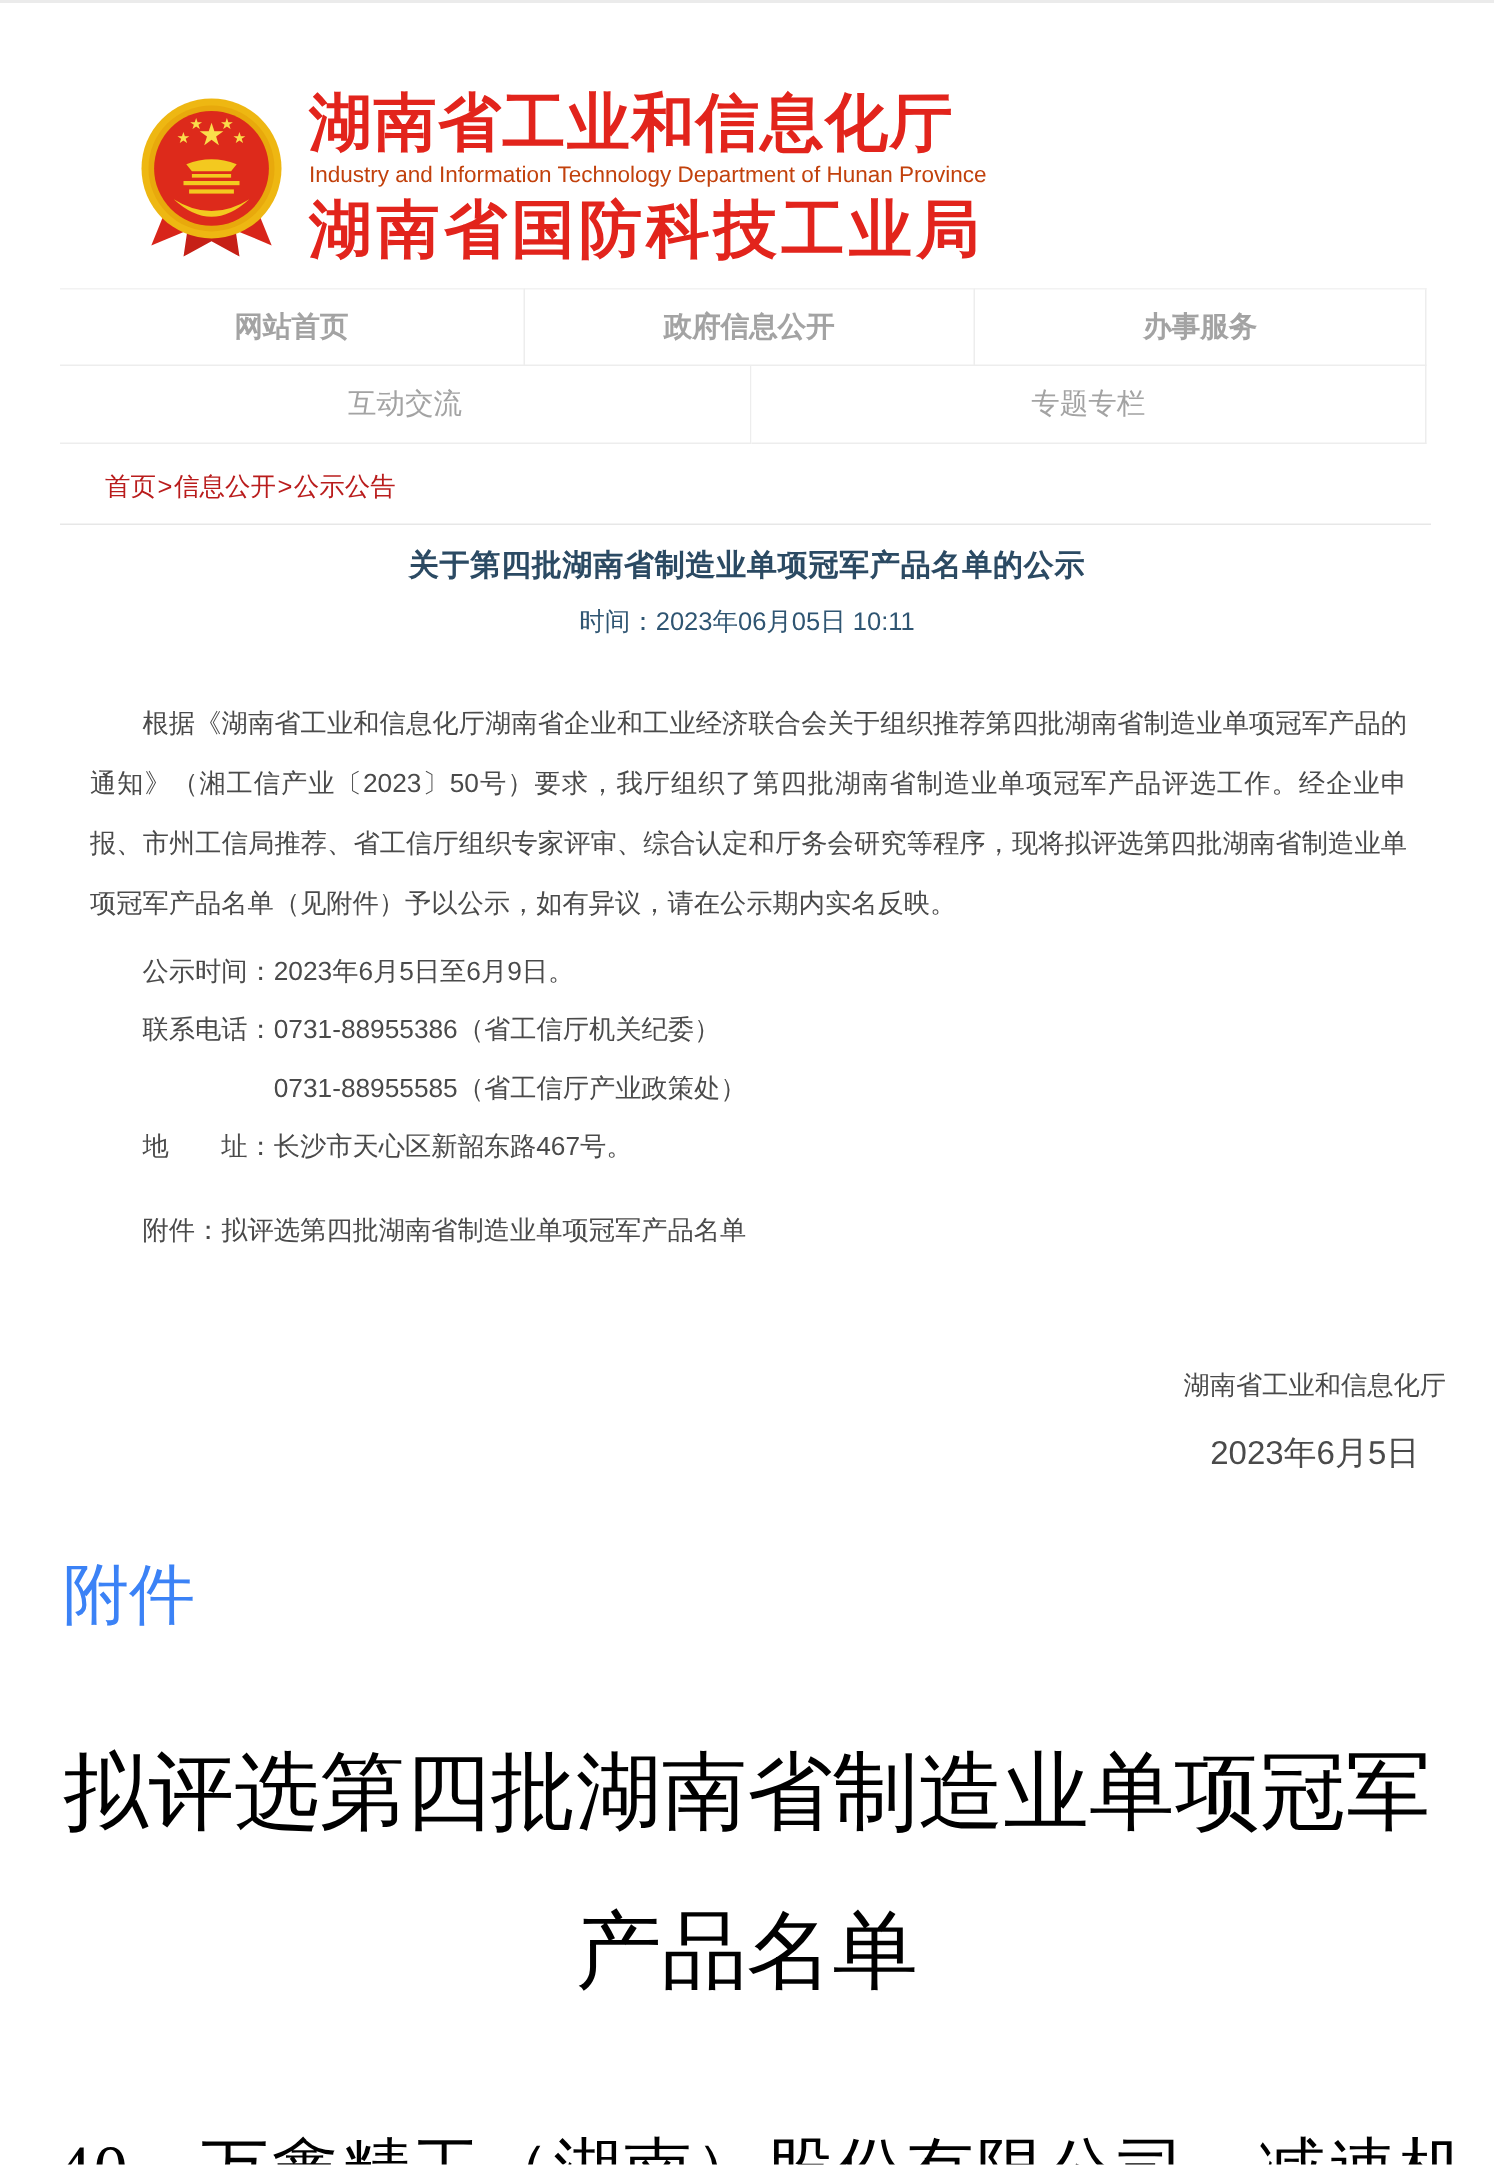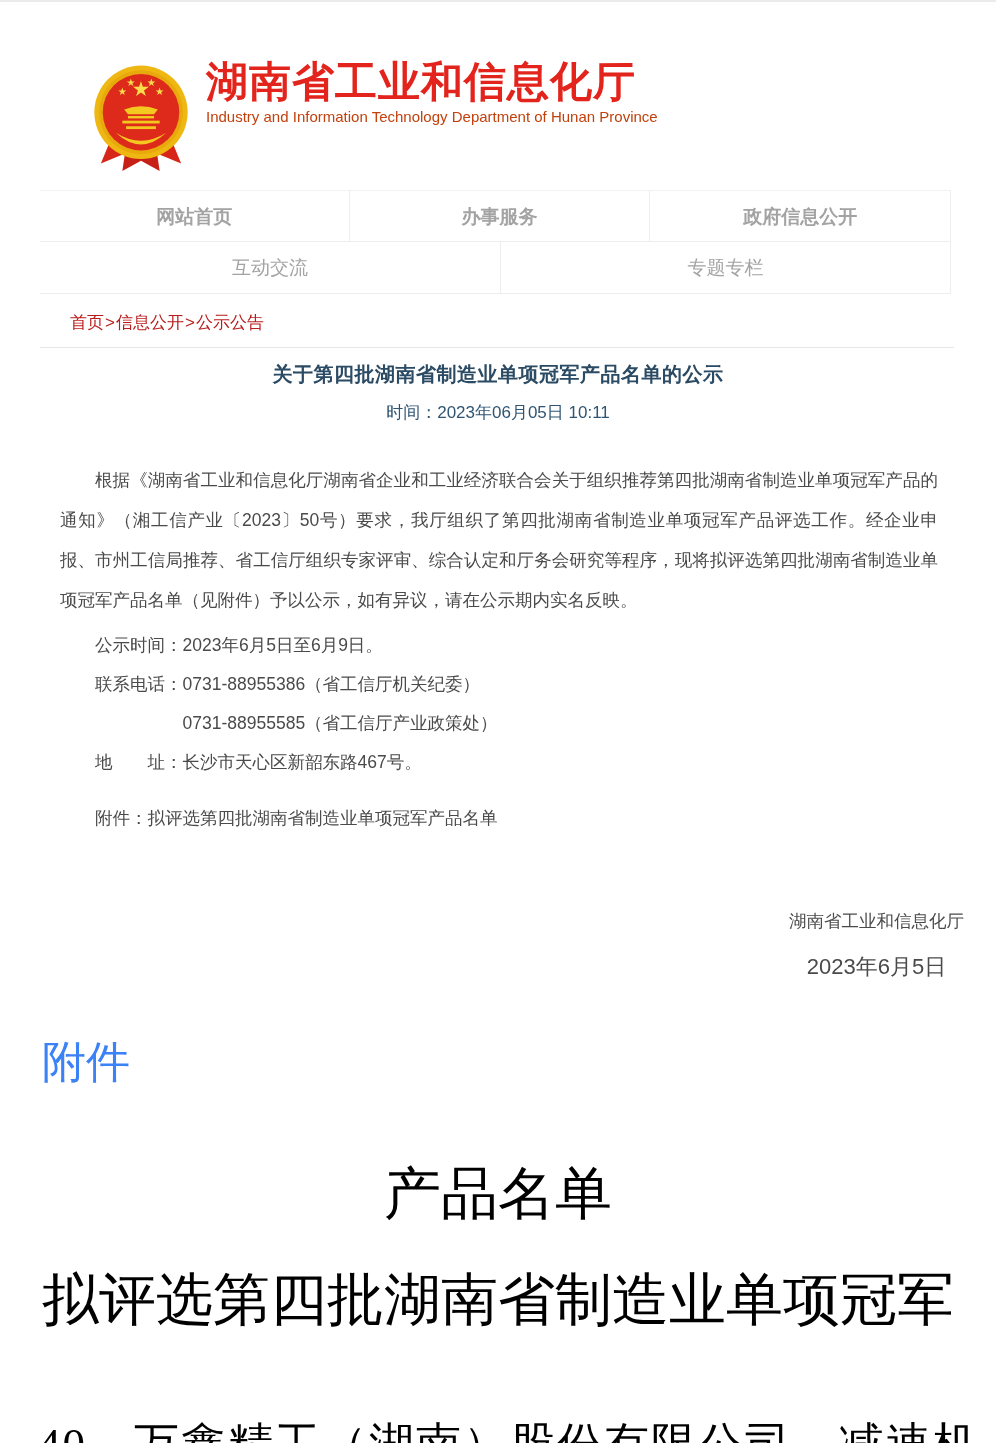--- a/index.html
+++ b/index.html
@@ -113,28 +113,29 @@
       <rect x="46" y="62" width="28" height="2.6" fill="#f3c91f"></rect>
       <rect x="40" y="67" width="40" height="3" fill="#f3c91f"></rect>
       <rect x="44" y="73" width="32" height="3" fill="#f3c91f"></rect>
 
       <path d="M33 80 Q60 97 87 80 Q60 105 33 80 Z" fill="#f3c91f"></path>
     </svg>
   </div>
   <div class="header-text">
     <div class="h-cn1">湖南省工业和信息化厅</div>
     <div class="h-en">Industry and Information Technology Department of Hunan Province</div>
+    <div class="h-cn2">湖南省国防科技工业局</div>
   </div>
 </div>
 
 <div class="nav">
   <div class="nav-row nav-row1">
     <div class="nav-cell r1a">网站首页</div>
+    <div class="nav-cell r1b">政府信息公开</div>
     <div class="nav-cell r1c">办事服务</div>
-    <div class="nav-cell r1b">政府信息公开</div>
   </div>
   <div class="nav-row nav-row2">
     <div class="nav-cell r2a">互动交流</div>
     <div class="nav-cell r2b">专题专栏</div>
   </div>
 </div>
 
 <div class="breadcrumb">
   <span class="crumb">首页</span><span class="sep">&gt;</span><span class="crumb">信息公开</span><span class="sep">&gt;</span><span class="crumb">公示公告</span>
 </div>
@@ -156,17 +157,17 @@
 <div class="signature">
   <div class="sig-inner">
     <div class="sig-org">湖南省工业和信息化厅</div>
     <div class="sig-date">2023年6月5日</div>
   </div>
 </div>
 
 <div class="att-label">附件</div>
 
 <div class="big-title">
+  <div class="big-line">拟评选第四批湖南省制造业单项冠军</div>
   <div class="big-line">产品名单</div>
-  <div class="big-line">拟评选第四批湖南省制造业单项冠军</div>
 </div>
 
 <div class="list-item">40、万鑫精工（湖南）股份有限公司　减速机</div>
 
 </body></html>

